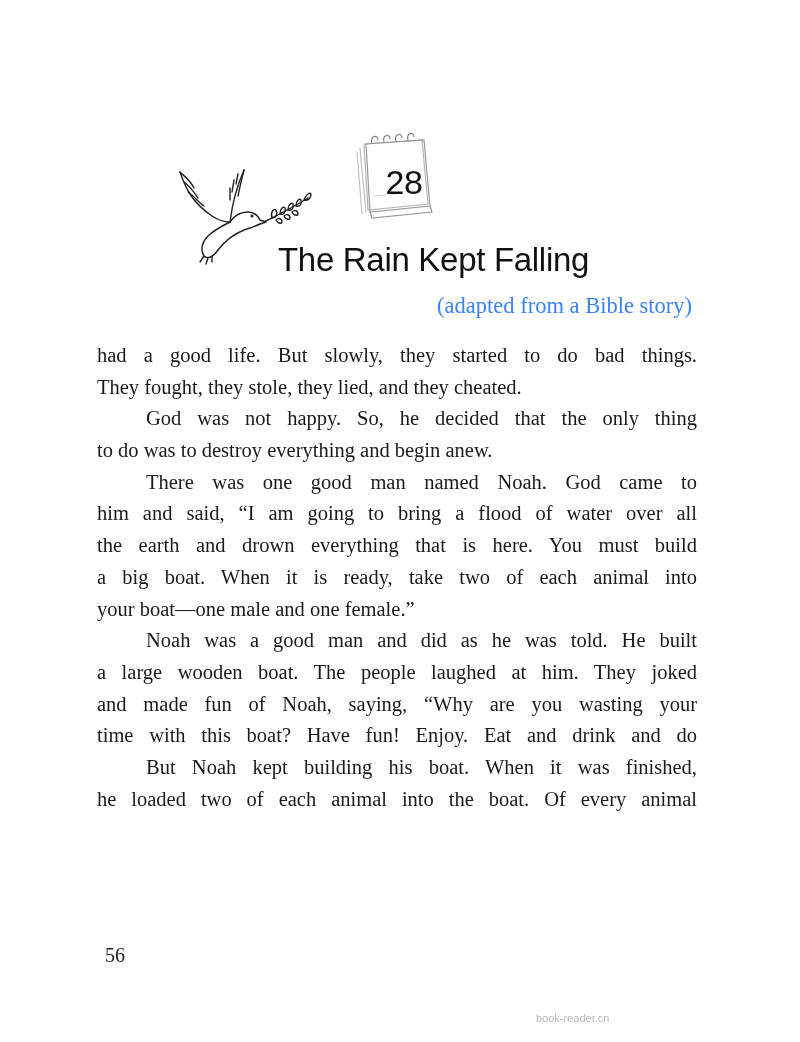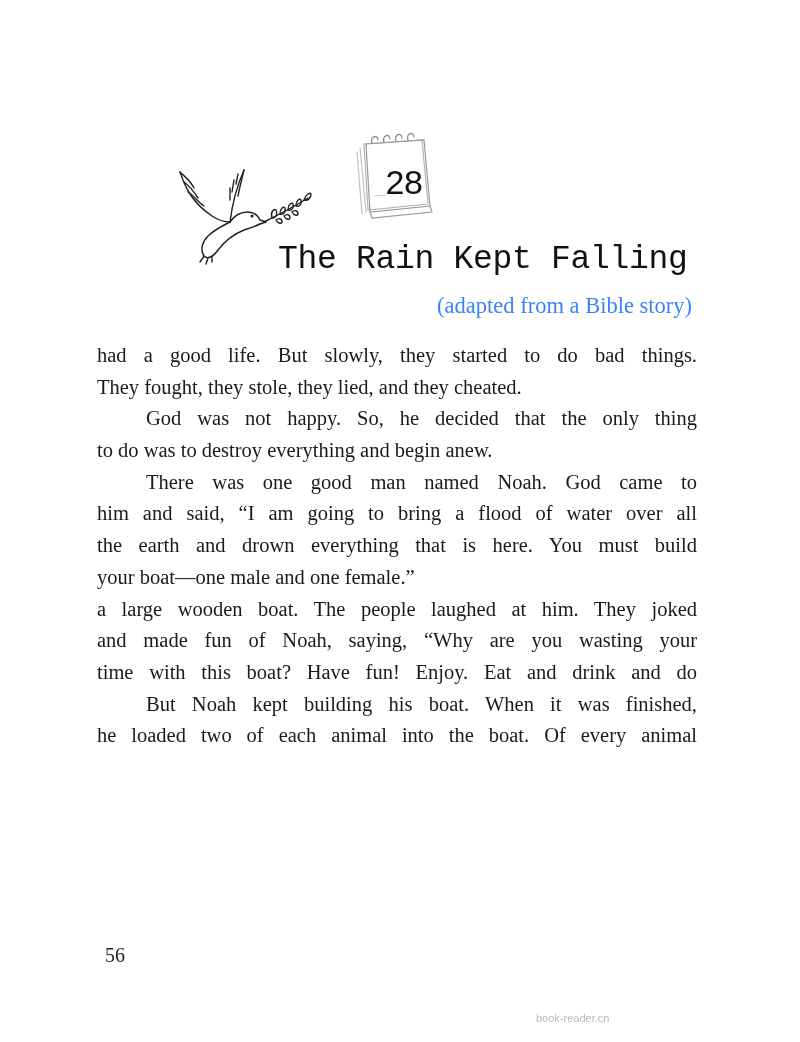--- a/index.html
+++ b/index.html
@@ -6,21 +6,21 @@
   body { width: 800px; height: 1042px; position: relative; overflow: hidden; }
   .page { position: absolute; left: 0; top: 0; width: 800px; height: 1042px; background: #fff; }
 
   .dove { position: absolute; left: 172px; top: 160px; width: 145px; height: 105px; }
   .calendar { position: absolute; left: 352px; top: 132px; width: 82px; height: 88px; }
   .cal-num { position: absolute; left: 378px; top: 160px; width: 52px; height: 44px;
              font-family: "Liberation Sans", sans-serif; font-size: 34px; color: #111;
              line-height: 44px; text-align: center; letter-spacing: -0.5px; }
 
   .chapter-title { position: absolute; left: 278px; top: 238px; width: 420px;
-                   font-family: Liberation Mono, monospace; font-size: 33px; color: #111;
+                   font-family: Liberation Sans, sans-serif; font-size: 33px; color: #111;
                    line-height: 44px; white-space: nowrap; letter-spacing: -0.3px; }
   .subtitle { position: absolute; right: 108px; top: 291px;
               font-family: "Liberation Serif", serif; font-size: 22.5px; color: #3b82f6;
               line-height: 30px; white-space: nowrap; }
 
   .body-text { position: absolute; left: 97px; top: 340px; width: 600px;
                font-family: "Liberation Serif", serif; font-size: 20.5px; color: #1a1a1a;
                line-height: 31.7px; }
   .line { display: block; white-space: nowrap; text-align: justify; text-align-last: justify; height: 31.7px; }
   .line.last { text-align-last: left; }
@@ -72,21 +72,23 @@
   <div class="subtitle">(adapted from a Bible story)</div>
 
   <div class="body-text" id="story-body">
       <span class="line"><span>had a good life. But slowly, they started to do bad things.</span></span>
       <span class="line last"><span>They fought, they stole, they lied, and they cheated.</span></span>
       <span class="line indent"><span>God was not happy. So, he decided that the only thing</span></span>
       <span class="line last"><span>to do was to destroy everything and begin anew.</span></span>
       <span class="line indent"><span>There was one good man named Noah. God came to</span></span>
       <span class="line"><span>him and said, “I am going to bring a flood of water over all</span></span>
       <span class="line"><span>the earth and drown everything that is here. You must build</span></span>
+      <span class="line"><span>a big boat. When it is ready, take two of each animal into</span></span>
       <span class="line last"><span>your boat—one male and one female.”</span></span>
+      <span class="line indent"><span>Noah was a good man and did as he was told. He built</span></span>
       <span class="line"><span>a large wooden boat. The people laughed at him. They joked</span></span>
       <span class="line"><span>and made fun of Noah, saying, “Why are you wasting your</span></span>
       <span class="line"><span>time with this boat? Have fun! Enjoy. Eat and drink and do</span></span>
       <span class="line indent"><span>But Noah kept building his boat. When it was finished,</span></span>
       <span class="line"><span>he loaded two of each animal into the boat. Of every animal</span></span>
     </div>
 
   <div class="page-number">56</div>
   <div class="watermark">book-reader.cn</div>
 </div>

